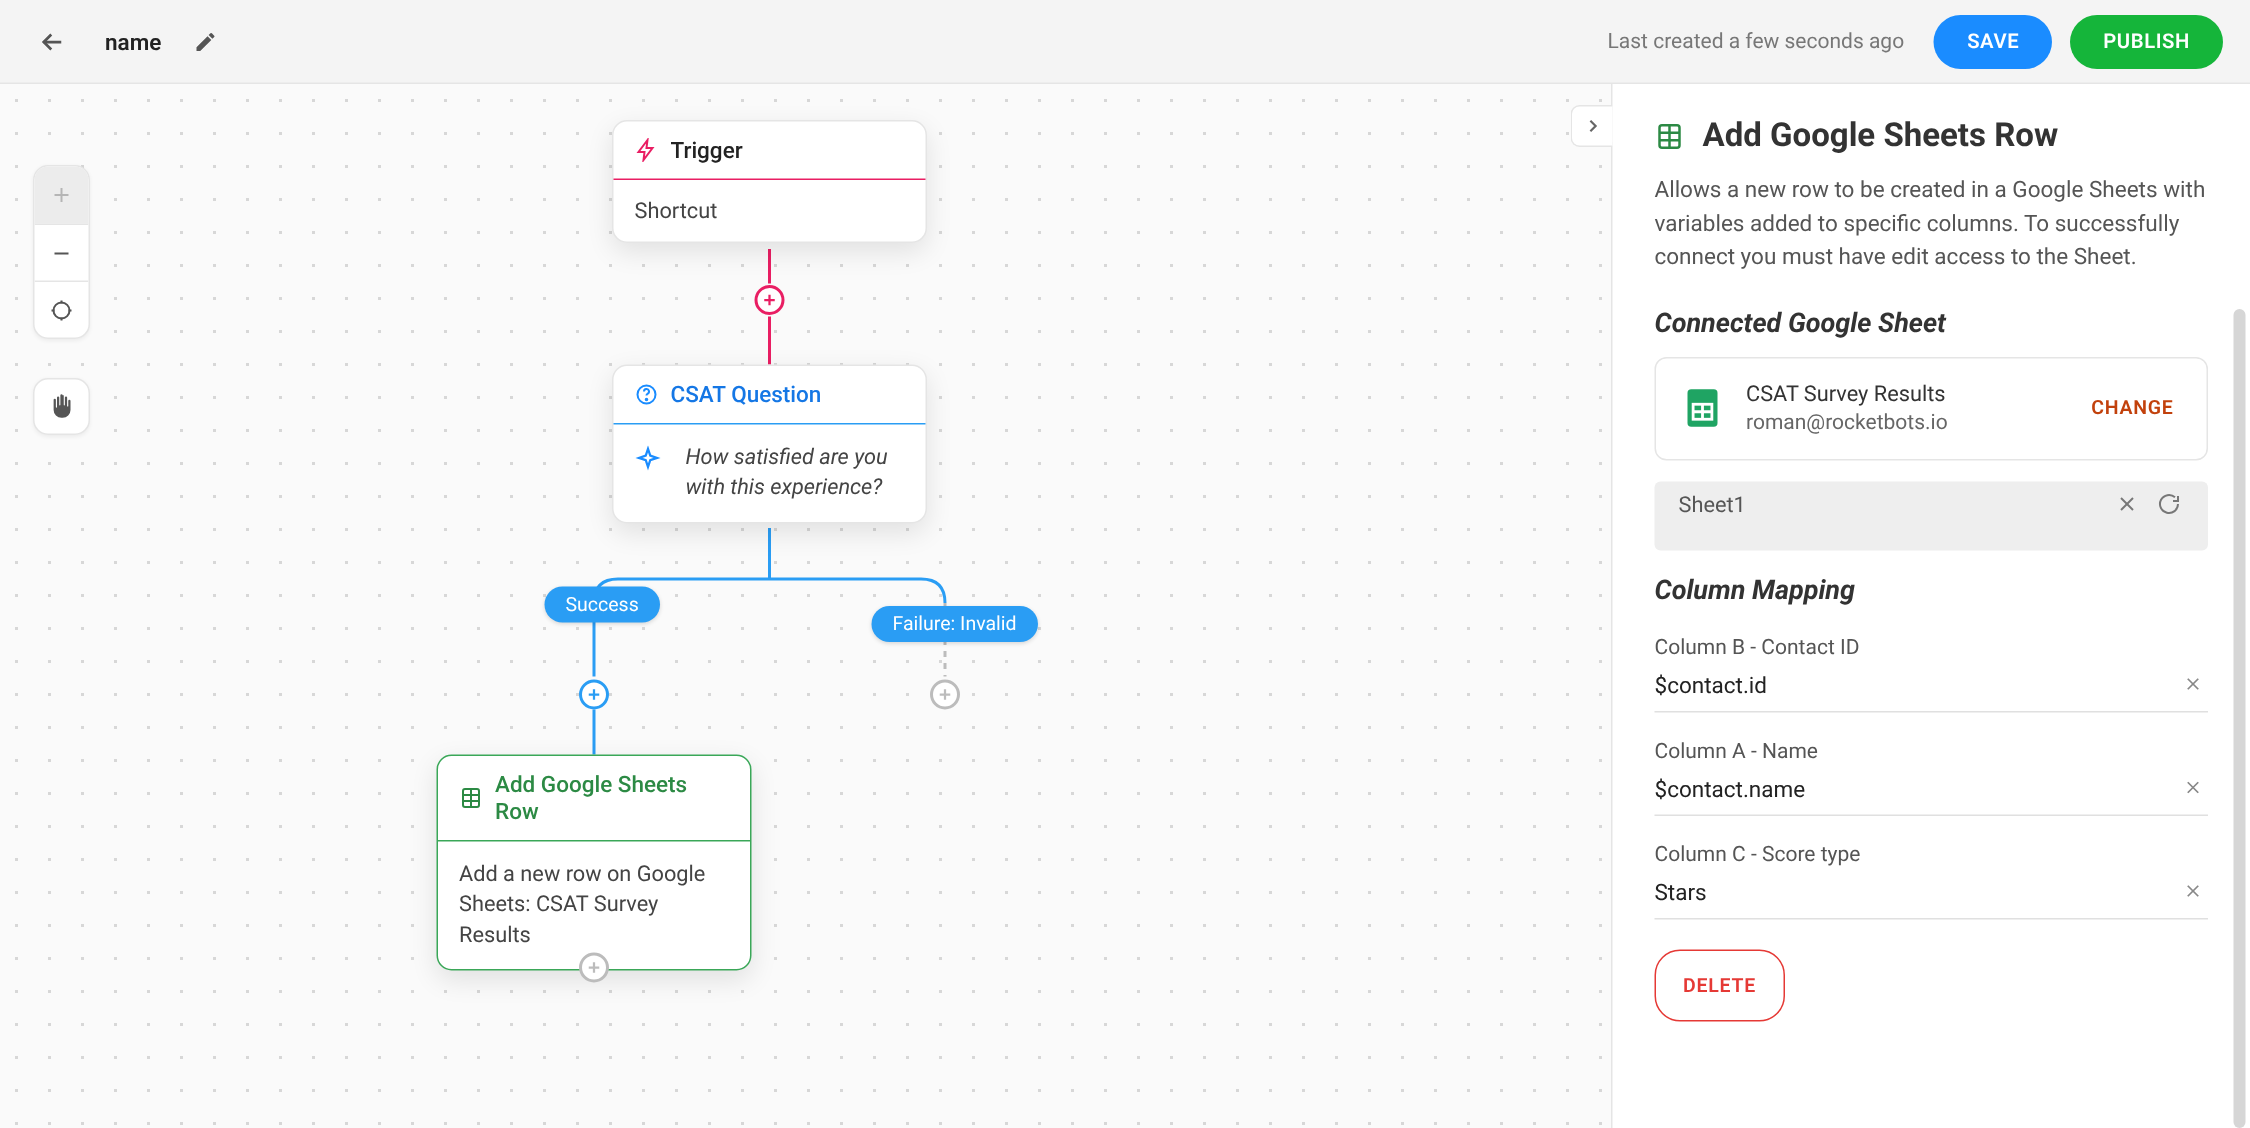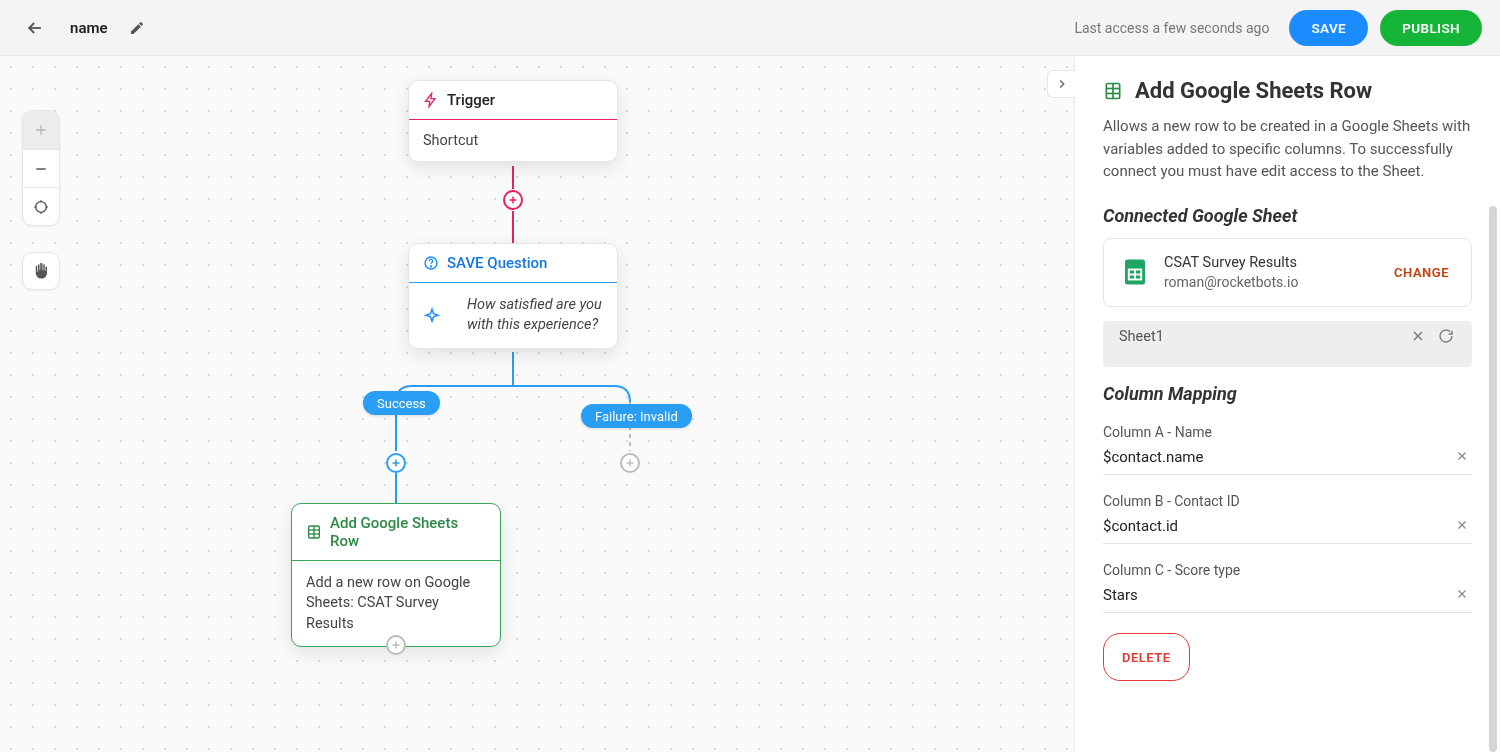--- a/index.html
+++ b/index.html
@@ -47,21 +47,21 @@
   .zoom .zbtn.disabled{background:#ececec;color:#b5b5b5;cursor:default;}
   .pan{position:absolute;top:196px;left:22px;width:38px;height:38px;background:#fff;border:1px solid var(--border);border-radius:10px;display:flex;align-items:center;justify-content:center;box-shadow:0 1px 3px rgba(0,0,0,0.06);cursor:pointer;color:#555;}
 
   
   .node{position:absolute;width:210px;background:#fff;border:1px solid var(--border);border-radius:10px;box-shadow:var(--node-shadow);}
   .node .head{display:flex;align-items:center;gap:8px;padding:10px 14px;font-size:15px;font-weight:500;}
   .node .body{padding:12px 14px;font-size:14.5px;color:#444;}
   .node .body.italic{font-style:italic;}
   .node.trigger .head{border-bottom:1px solid var(--pink);color:#222;}
   .node.csat .head{border-bottom:1px solid #2a9df4;color:var(--blue-dark);}
-  .node.csat .body{display:flex;gap:26px;align-items:center;}
+  .node.csat .body{display:flex;gap:16px;align-items:flex-start;}
   .node.sheets{border:1.5px solid #3aa758;}
   .node.sheets .head{border-bottom:1px solid #3aa758;color:#2c8a44;}
 
   .icon{display:inline-flex;align-items:center;justify-content:center;}
   .icon svg{display:block;}
 
   
   .chip{position:absolute;height:24px;padding:0 14px;border-radius:12px;background:#2a9df4;color:#fff;font-size:13px;display:flex;align-items:center;box-shadow:0 1px 3px rgba(0,0,0,0.15);}
 
   
@@ -108,21 +108,21 @@
         <path d="M11 18l-6-6 6-6"></path>
       </svg>
   </div>
   <div class="title">name</div>
   <div class="edit">
     <svg width="16" height="16" viewBox="0 0 24 24" fill="currentColor">
         <path d="M3 17.25V21h3.75L17.81 9.94l-3.75-3.75L3 17.25zM20.71 7.04a1 1 0 0 0 0-1.41l-2.34-2.34a1 1 0 0 0-1.41 0l-1.83 1.83 3.75 3.75 1.83-1.83z"></path>
       </svg>
   </div>
   <div class="spacer"></div>
-  <div class="updated">Last access a few seconds ago</div>
+  <div class="updated">Last created a few seconds ago</div>
   <button class="btn btn-save">SAVE</button>
   <button class="btn btn-publish">PUBLISH</button>
 </div>
 
 <div class="main">
   <div class="canvas-wrap">
     <div class="canvas"></div>
 
     <svg class="conn" width="1074" height="700">
 
@@ -191,21 +191,21 @@
 
     <div class="node csat" style="left:408px;top:187px;">
       <div class="head">
         <span class="icon" style="color:#1a8cff">
           <svg width="16" height="16" viewBox="0 0 24 24" fill="none" stroke="currentColor" stroke-width="2">
               <circle cx="12" cy="12" r="9"></circle>
               <path d="M9.5 9a2.5 2.5 0 1 1 3.5 2.3c-.8.4-1 1-1 1.7"></path>
               <circle cx="12" cy="17" r="0.8" fill="currentColor"></circle>
             </svg>
         </span>
-        <span>SAVE Question</span>
+        <span>CSAT Question</span>
       </div>
       <div class="body italic">
         <span class="icon" style="color:#1a8cff;margin-top:2px;">
           <svg width="18" height="18" viewBox="0 0 24 24" fill="none" stroke="currentColor" stroke-width="2">
               <path d="M12 3l2 6 6 2-6 2-2 6-2-6-6-2 6-2 2-6z"></path>
             </svg>
         </span>
         <span style="line-height:1.4;">How satisfied are you with this experience?</span>
       </div>
     </div>
@@ -301,32 +301,32 @@
           <svg width="16" height="16" viewBox="0 0 24 24" fill="none" stroke="currentColor" stroke-width="2">
               <path d="M21 12a9 9 0 1 1-3-6.7"></path>
               <polyline points="21 4 21 9 16 9"></polyline>
             </svg>
         </span>
       </div>
 
       <div class="label">Column Mapping</div>
 
       <div class="field">
-        <div class="flabel">Column A - Name</div>
-        <div class="fval">$contact.name</div>
+        <div class="flabel">Column B - Contact ID</div>
+        <div class="fval">$contact.id</div>
         <span class="fclose">
             <svg width="14" height="14" viewBox="0 0 24 24" stroke="currentColor" stroke-width="2">
               <line x1="6" y1="6" x2="18" y2="18"></line>
               <line x1="6" y1="18" x2="18" y2="6"></line>
             </svg>
           </span>
       </div>
       <div class="field">
-        <div class="flabel">Column B - Contact ID</div>
-        <div class="fval">$contact.id</div>
+        <div class="flabel">Column A - Name</div>
+        <div class="fval">$contact.name</div>
         <span class="fclose">
             <svg width="14" height="14" viewBox="0 0 24 24" stroke="currentColor" stroke-width="2">
               <line x1="6" y1="6" x2="18" y2="18"></line>
               <line x1="6" y1="18" x2="18" y2="6"></line>
             </svg>
           </span>
       </div>
       <div class="field">
         <div class="flabel">Column C - Score type</div>
         <div class="fval">Stars</div>

